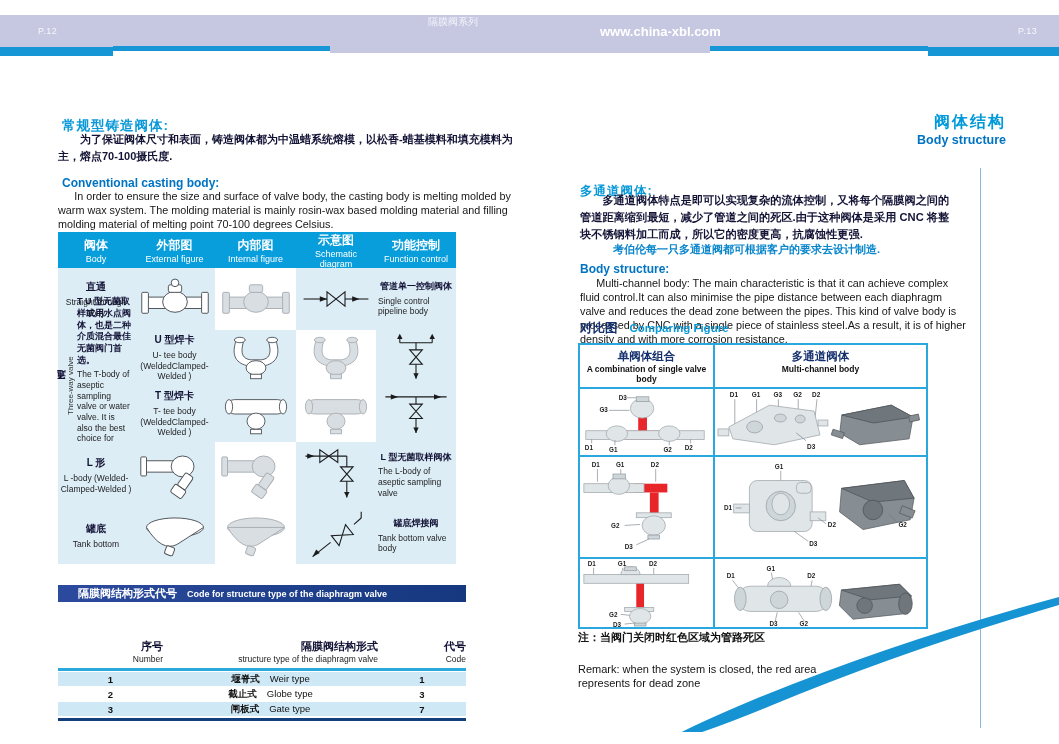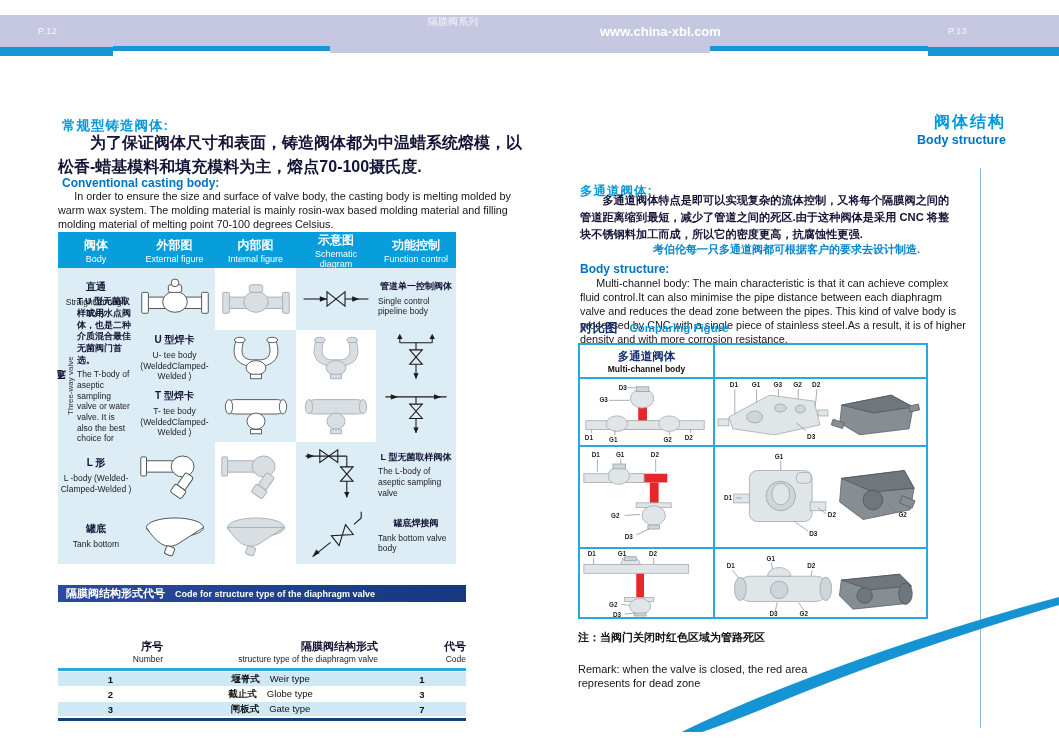--- a/index.html
+++ b/index.html
@@ -12,60 +12,60 @@
   .series { position:absolute; left:428px; top:0; font-size:10px; color:rgba(255,255,255,.8); }
   .url { position:absolute; left:600px; top:9px; font-size:13px; font-weight:bold; color:#fff; }
   .seg { position:absolute; background:#1796d6; }
   .seg.thick { top:47px; height:9px; }
   .seg.thin { top:46px; height:5px; }
   .seg.lav { top:48px; height:5px; background:#c6c7e1; }
 
   
   .h-cn { position:absolute; font-size:13.5px; font-weight:bold; color:#0a99d8; letter-spacing:1px;margin-top:7px; }
   .h-en { position:absolute; font-size:12px; font-weight:bold; color:#0073c2; }
-  .p-cn { position:absolute; font-size:16px; font-weight:bold; color:#131336; line-height:1.5; text-indent:2em; }
+  .p-cn { position:absolute; font-size:11px; font-weight:bold; color:#131336; line-height:1.5; text-indent:2em; }
   .p-en { position:absolute; font-size:10.8px; color:#161616; line-height:1.3; text-indent:1.5em; }
 
   
   .vtable { position:absolute; left:58px; top:232px; display:grid;
     grid-template-columns:17px 59px 81px 81px 80px 80px;
     grid-template-rows:36px 62px 55px 57px 66px 56px; gap:0; background:#fff; }
   .vtable .c { background:#dcedf6; display:flex; flex-direction:column; align-items:center; justify-content:center; text-align:center; padding:2px; }
   .vtable .c.hd { background:#089edc; color:#fff; }
   .vtable .c.hd .cn { font-size:12px; font-weight:bold; }
   .vtable .c.hd .en { font-size:9px; }
   .vtable .c.white { background:#fff; }
   .name-cn { font-size:10px; font-weight:bold; color:#131336; margin-bottom:3px; }
   .name-en { font-size:8.5px; color:#222; line-height:1.25; }
   .func-cn { font-size:9px; font-weight:bold; color:#131336; line-height:1.3; margin-bottom:3px; text-align:left; }
   .func-en { font-size:8.5px; color:#222; line-height:1.25; text-align:left; }
   .rot { writing-mode:vertical-rl; transform:rotate(180deg); font-size:8px; color:#333; line-height:1.1; }
   .rot .cn { font-weight:bold; font-size:9px; color:#131336; }
 
   
   .codetbl { position:absolute; left:58px; top:585px; width:408px; }
-  .codetbl .bar { height:17px; background:linear-gradient(90deg,#2c4a9e,#15387f); color:#fff; display:flex; align-items:center; padding-left:8px; gap:10px; }
+  .codetbl .bar { height:17px; background:linear-gradient(90deg,#2c4a9e,#15387f); color:#fff; display:flex; align-items:center; padding-left:20px; gap:10px; }
   .codetbl .bar .cn { font-size:11px; font-weight:bold; }
   .codetbl .bar .en { font-size:9px; font-weight:bold; }
   .codetbl .hrow { display:grid; grid-template-columns:105px 215px 88px; padding:5px 0 4px; border-bottom:3px solid #2aa9dd; background:#fff; }
   .codetbl .hcell { text-align:right;margin-top:32px; }
   .codetbl .hcell .cn { font-size:11px; font-weight:bold; color:#131336; }
   .codetbl .hcell .en { font-size:8.5px; color:#222; }
   .codetbl .drow { display:grid; grid-template-columns:105px 215px 88px; align-items:center; height:14px; font-size:9.5px; color:#111; margin-top:1px; }
   .codetbl .drow:nth-child(odd) { background:#cfe8f6; }
   .codetbl .drow .num, .codetbl .drow .code { text-align:center; font-weight:bold; }
   .codetbl .drow .st { display:flex; justify-content:center; gap:10px; }
   .codetbl .drow .st .cn { font-weight:bold; }
   .codetbl .bottom { height:3px; background:#12407e; margin-top:2px; }
 
   
   .rtitle { position:absolute; left:850px; top:112px; width:156px; text-align:right; }
   .rtitle .cn { font-size:16px; font-weight:bold; color:#009ada; letter-spacing:2px; }
   .rtitle .en { font-size:12.5px; font-weight:bold; color:#0073c2; }
-  .p-cn-blue { position:absolute; font-size:11px; font-weight:bold; color:#0a86cc; text-indent:3em;text-align:center; }
+  .p-cn-blue { position:absolute; font-size:11px; font-weight:bold; color:#0a86cc; text-indent:3em; }
   .cmp-head { position:absolute; left:580px; top:320px; display:flex; gap:12px; align-items:baseline; }
   .cmp-head .cn { font-size:12.5px; font-weight:bold; color:#15306e; }
   .cmp-head .en { font-size:11.5px; font-weight:bold; color:#0a99d8; }
 
   .cmptbl { position:absolute; left:578px; top:343px; width:350px; border:2px solid #2ba7e0; background:#fff; }
   .cmptbl .chead { display:grid; grid-template-columns:135px 1fr; border-bottom:2px solid #2ba7e0; }
   .cmptbl .chead > div { padding:4px 2px 3px; text-align:center; }
   .cmptbl .chead > div:first-child { border-right:2px solid #2ba7e0; }
   .cmptbl .chead .cn { font-size:11.5px; font-weight:bold; color:#15306e; }
   .cmptbl .chead .en { font-size:8.5px; font-weight:bold; color:#111; }
@@ -93,21 +93,21 @@
 </style>
 </head>
 <body>
 
 <div class="canvas">
 
   <div class="topbar">
     <span class="ptxt" style="left:38px">P.12</span>
     <span class="series">隔膜阀系列</span>
     <span class="url">www.china-xbl.com</span>
-    <span class="ptxt" style="left:948px">P.13</span>
+    <span class="ptxt" style="left:1018px">P.13</span>
   </div>
   <div class="seg thick" style="left:0;width:113px"></div>
   <div class="seg thin" style="left:113px;width:217px"></div>
   <div class="seg lav" style="left:330px;width:380px"></div>
   <div class="seg thin" style="left:710px;width:218px"></div>
   <div class="seg thick" style="left:928px;width:131px"></div>
 
   <div class="h-cn" style="left:62px;top:110px">常规型铸造阀体:</div>
   <div class="p-cn" style="left:58px;top:131px;width:474px">为了保证阀体尺寸和表面，铸造阀体都为中温蜡系统熔模，以松香-蜡基模料和填充模料为主，熔点70-100摄氏度.</div>
   <div class="h-en" style="left:62px;top:176px">Conventional casting body:</div>
@@ -390,20 +390,24 @@
   <div class="h-en" style="left:580px;top:262px">Body structure:</div>
   <div class="p-en" style="left:580px;top:276px;width:388px">Multi-channel body: The main characteristic is that it can achieve complex fluid control.It can also minimise the pipe distance between each diaphragm valve and reduces the dead zone between the pipes. This kind of valve body is processed by CNC with a single piece of stainless steel.As a result, it is of higher density and with more corrosion resistance.</div>
 
   <div class="cmp-head">
     <span class="cn">对比图</span>
     <span class="en">Comparing Figure</span>
   </div>
 
   <div class="cmptbl">
     <div class="chead">
+      <div>
+        <div class="cn">单阀体组合</div>
+        <div class="en">A combination of single valve body</div>
+      </div>
       <div>
         <div class="cn">多通道阀体</div>
         <div class="en">Multi-channel body</div>
       </div>
     </div>
 
     <div class="cmprow">
       <div>
         <svg width="131" height="66" viewBox="0 0 135 66">
           <line class="ldr" x1="48" y1="8" x2="60" y2="8"></line>
@@ -548,20 +552,20 @@
           <text x="93" y="20">D2</text>
           <text x="54" y="69">D3</text>
           <text x="85" y="69">G2</text>
         </svg>
       </div>
     </div>
   </div>
 
   <div class="note">
     <div class="cn">注：当阀门关闭时红色区域为管路死区</div>
-    <div class="en">Remark: when the valve is closed, the red area represents for dead zone</div>
+    <div class="en">Remark: when the system is closed, the red area represents for dead zone</div>
   </div>
 
   <svg class="swoosh" width="1059" height="744" viewBox="0 0 1059 744">
     <path d="M672,737 Q700,722 760,697 Q900,640 1059,597 L1059,605 Q905,650 770,706 Q712,730 674,741 Z" fill="#1593d2"></path>
   </svg>
 
 </div>
 
 </body></html>

